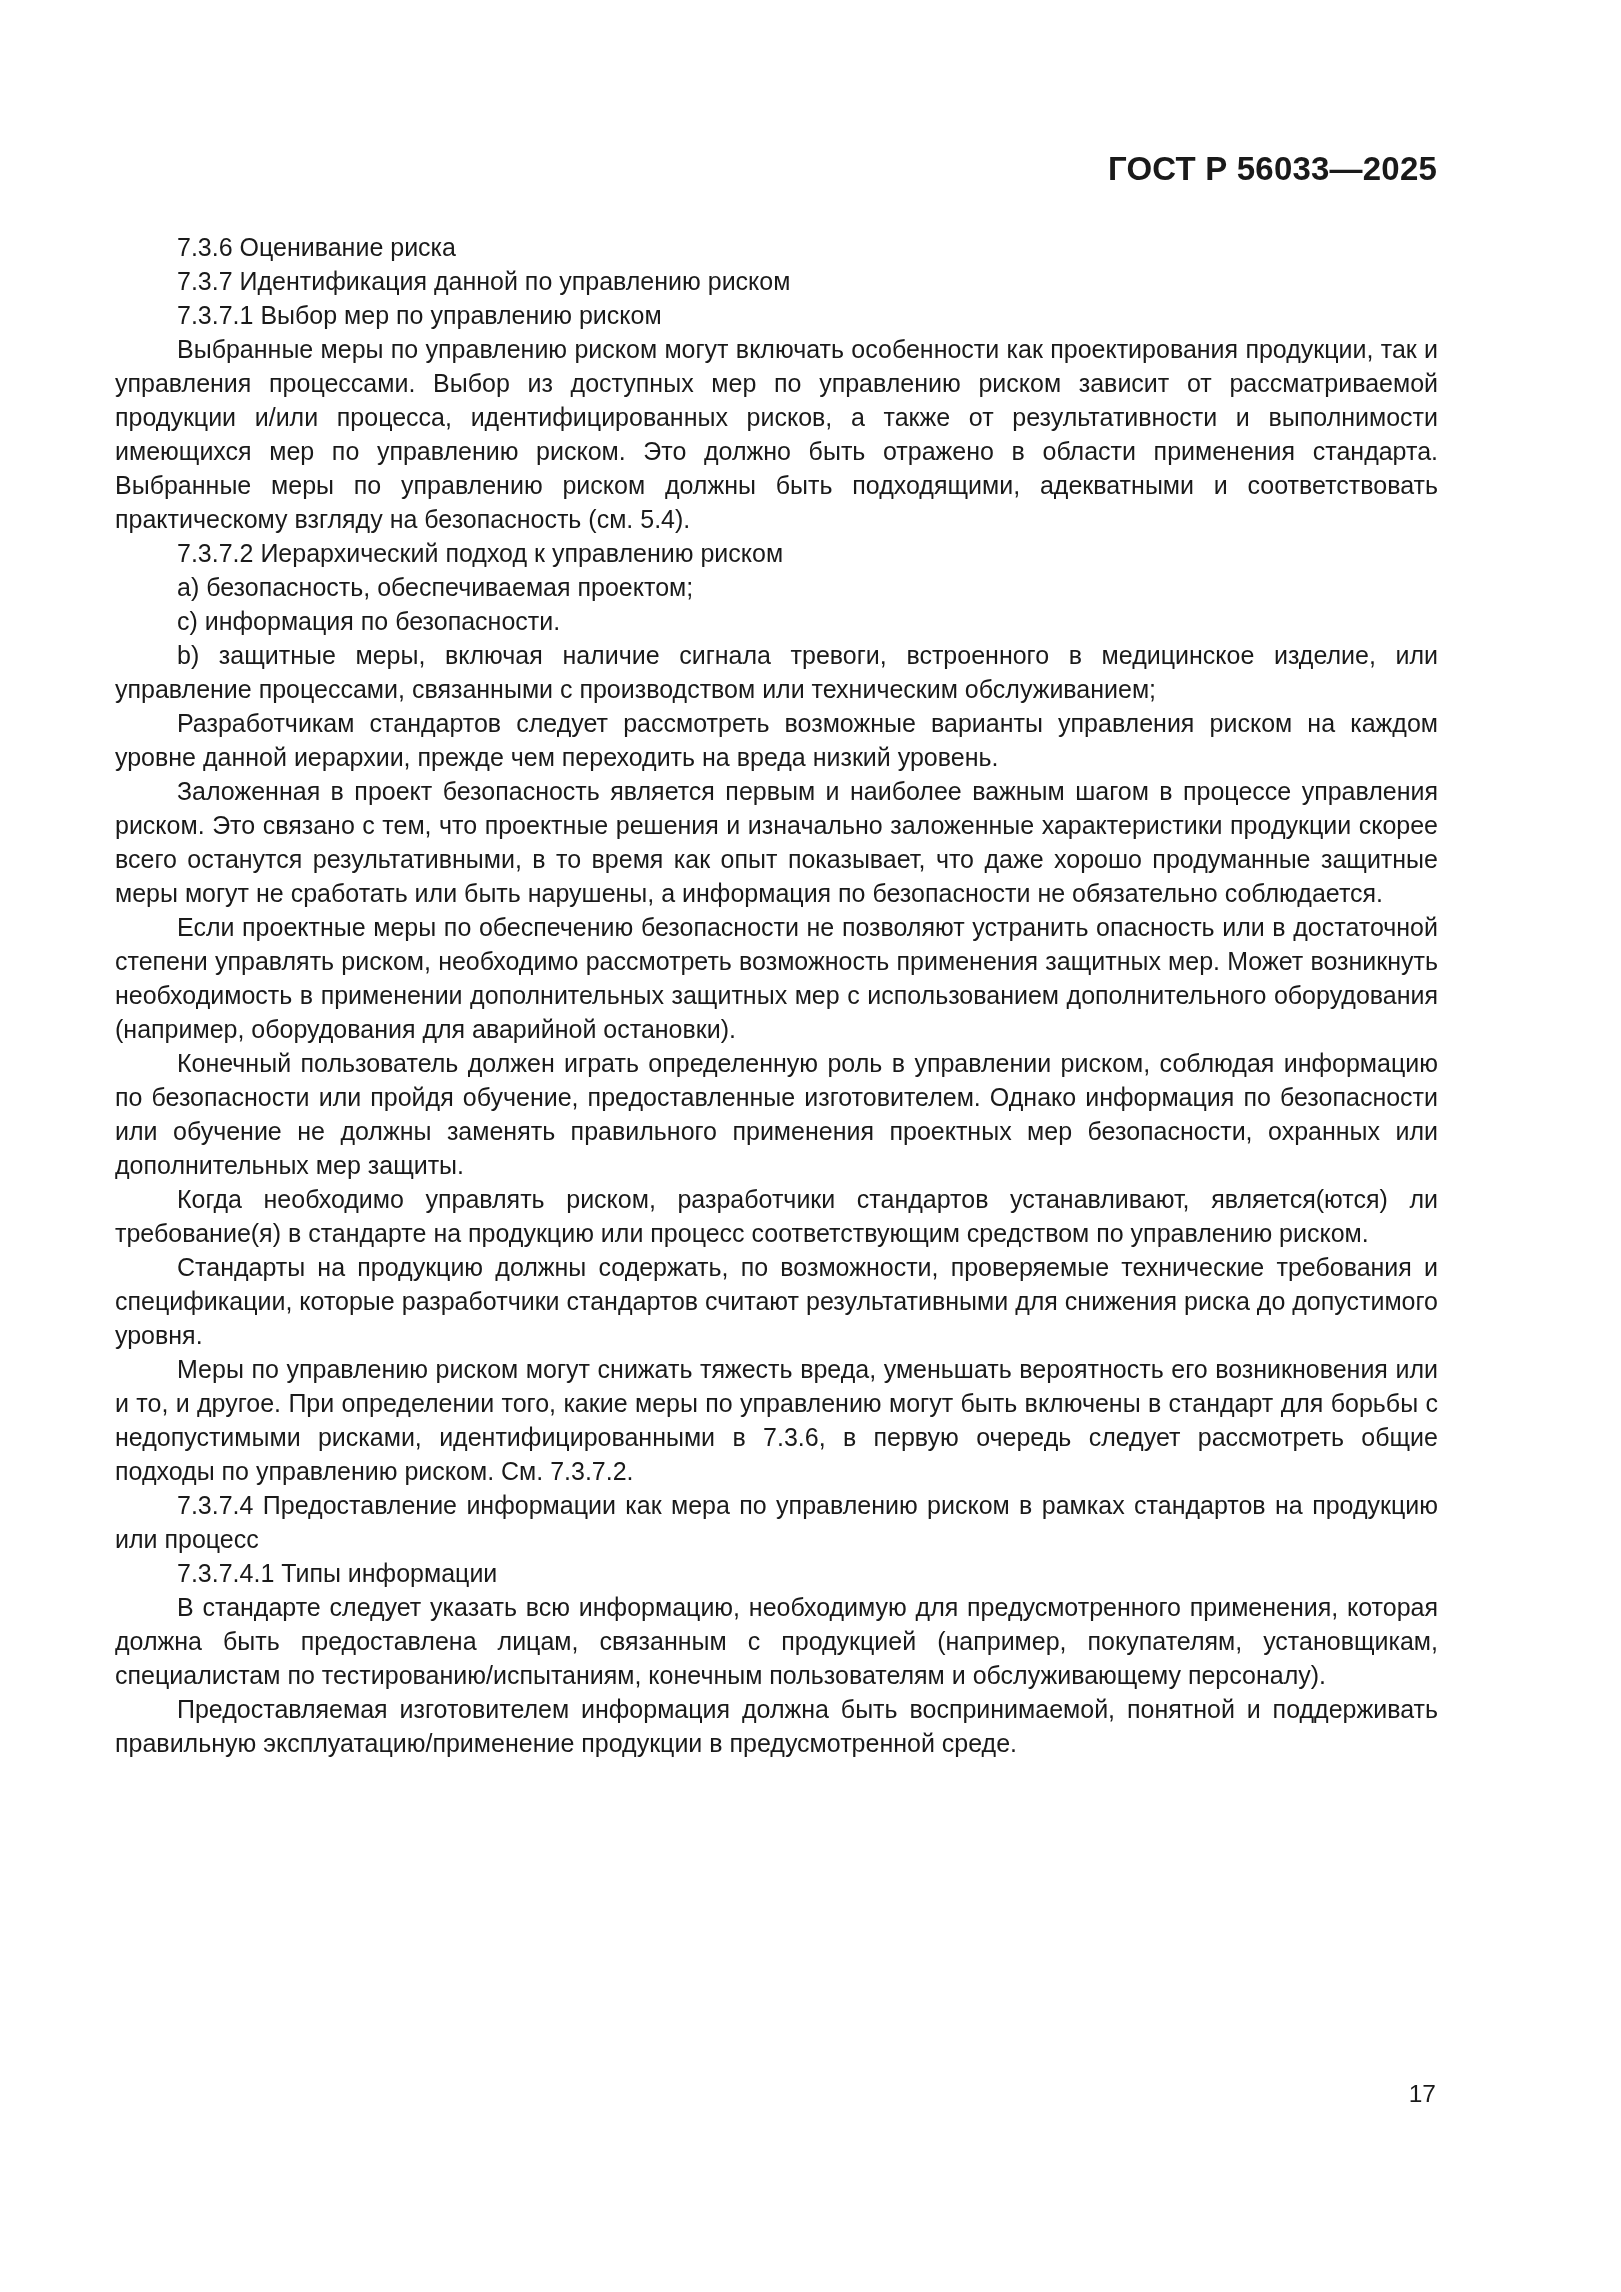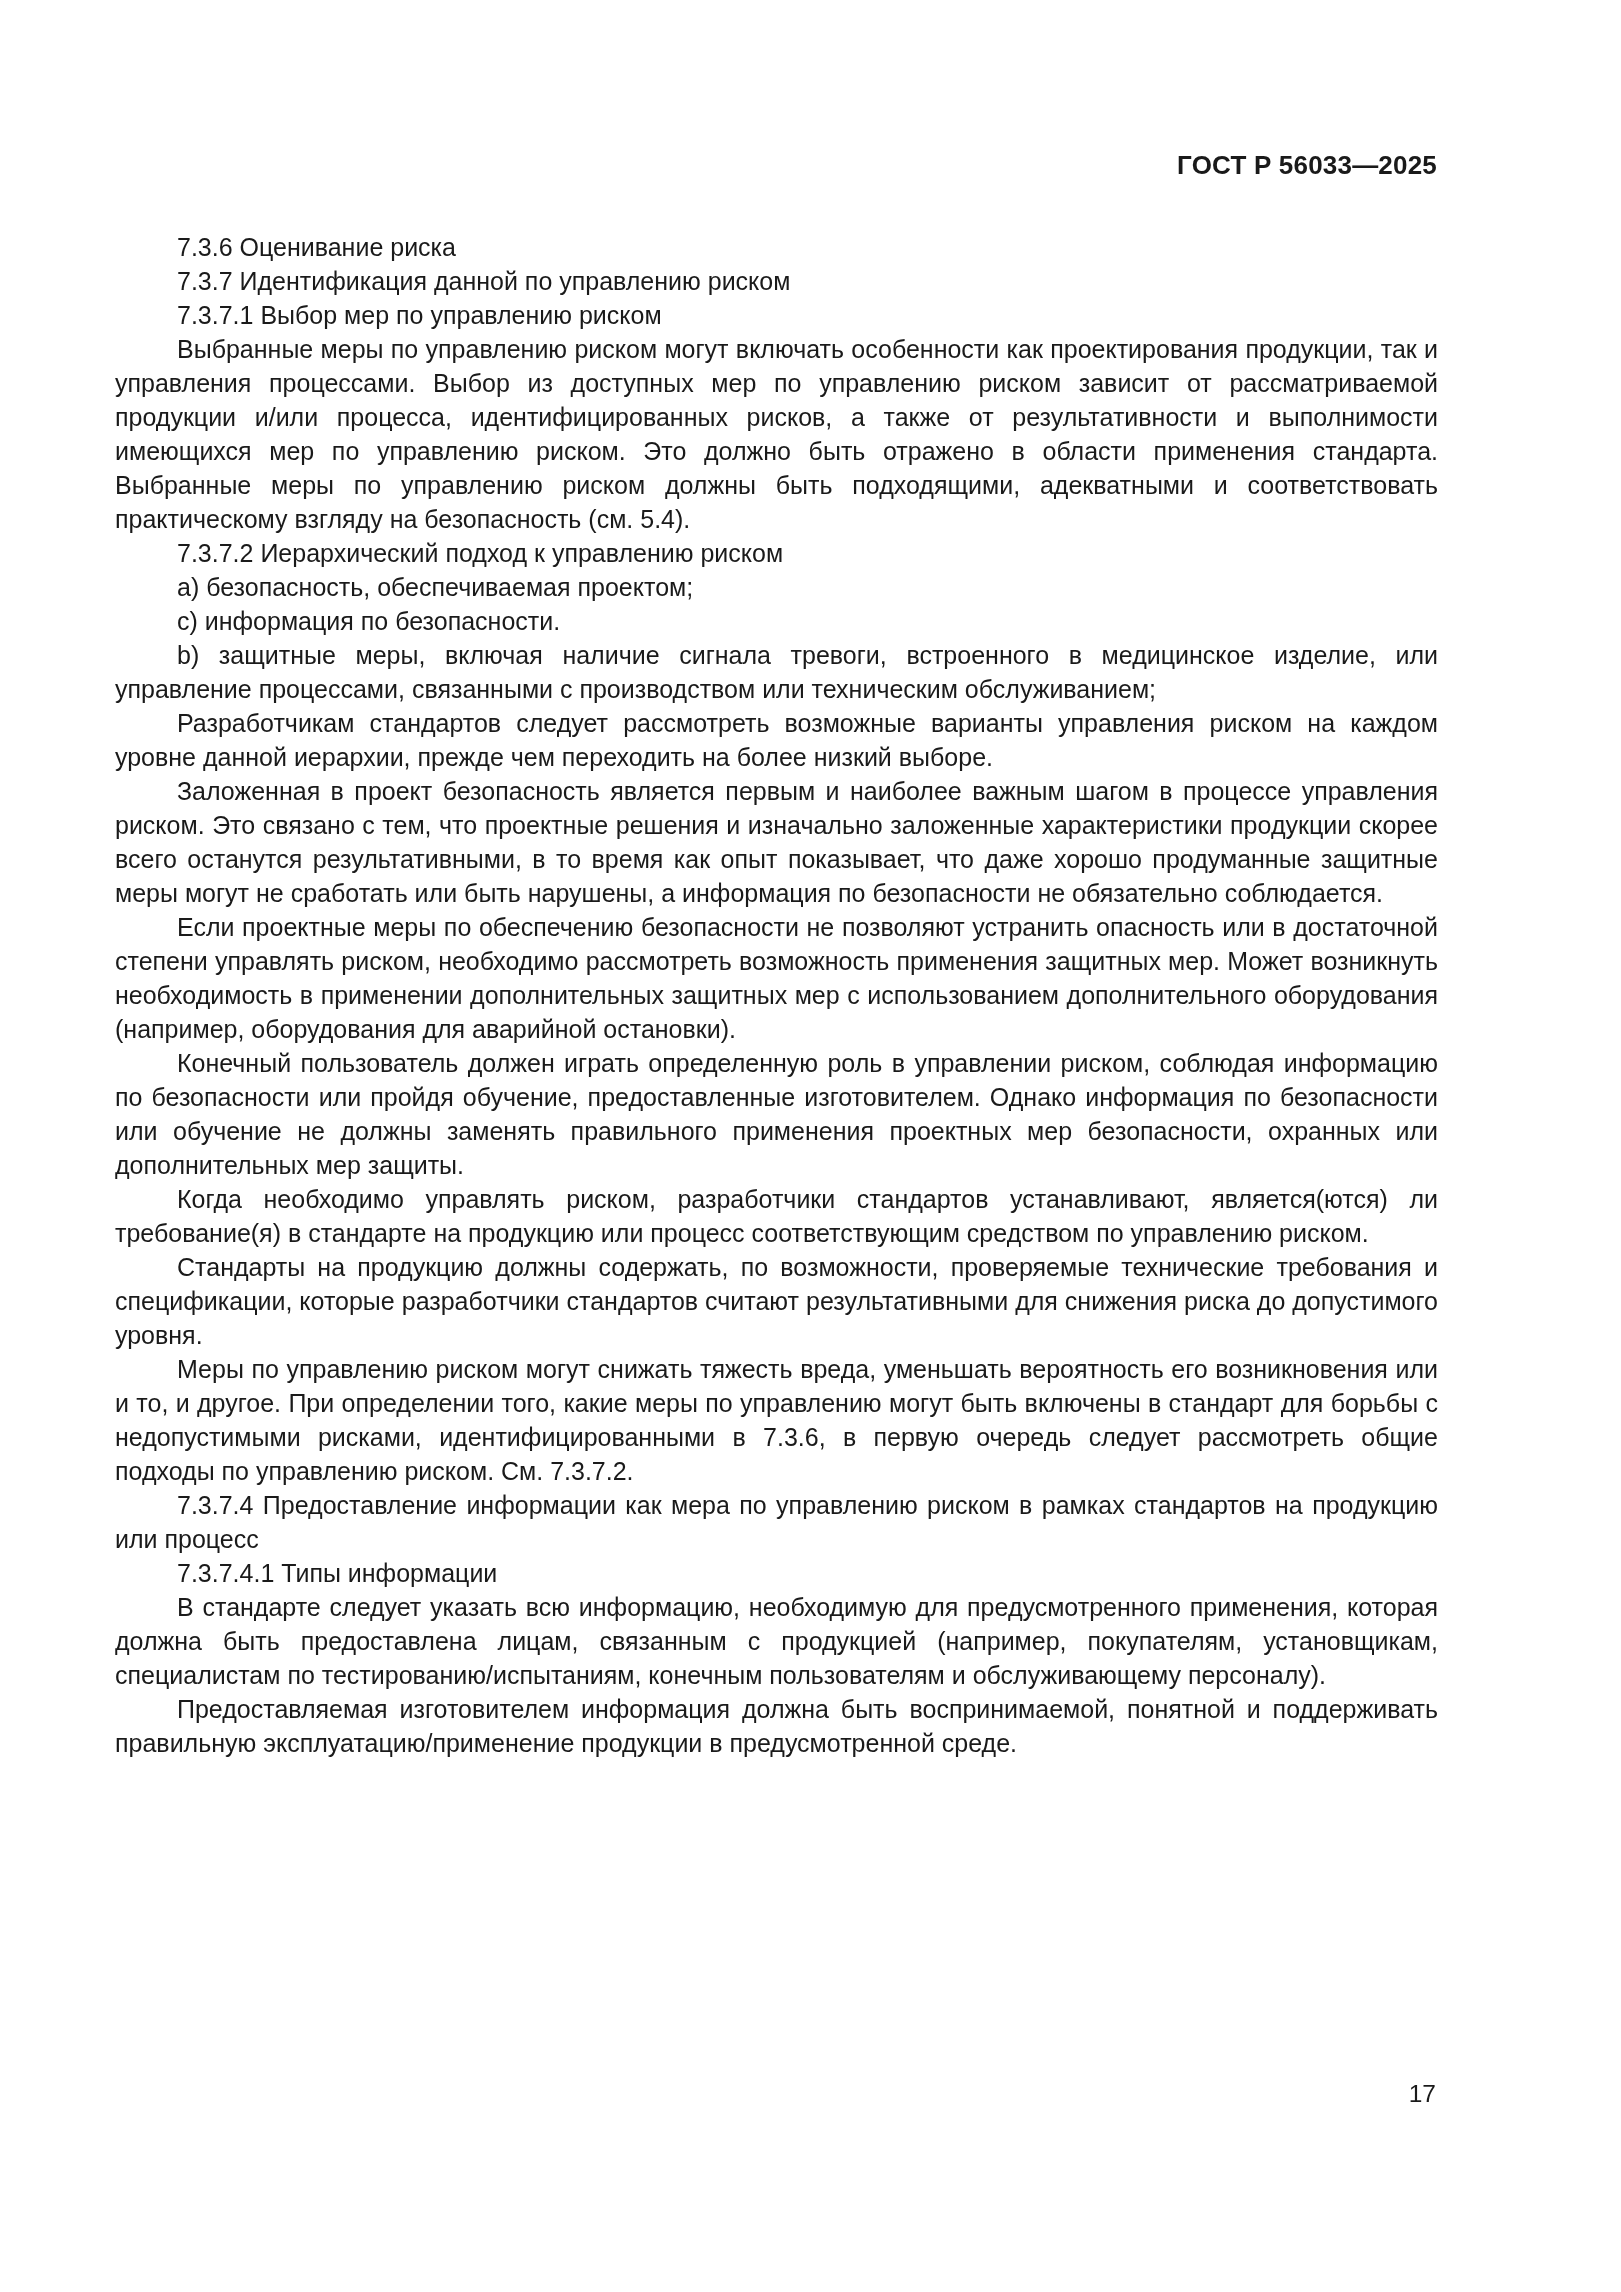--- a/index.html
+++ b/index.html
@@ -12,21 +12,21 @@
       height: 2293px;
       position: relative;
       overflow: hidden;
       font-family: "Liberation Sans", sans-serif;
       color: #1a1a1a;
     }
     .page-header {
       position: absolute;
       top: 150px;
       right: 184px;
-      font-size: 26px;
+      font-size: 33px;
       font-weight: bold;
       letter-spacing: 0.2px;
       margin-left: 37px;
     }
     .content {
       position: absolute;
       top: 230px;
       left: 115px;
       width: 1323px;
       font-size: 25px;
@@ -54,21 +54,21 @@
 
 <div class="content">
   <p class="p h">7.3.6  Оценивание риска</p>
   <p class="p h">7.3.7  Идентификация данной по управлению риском</p>
   <p class="p">7.3.7.1  Выбор мер по управлению риском</p>
   <p class="p">Выбранные меры по управлению риском могут включать особенности как проектирования продукции, так и управления процессами. Выбор из доступных мер по управлению риском зависит от рассматриваемой продукции и/или процесса, идентифицированных рисков, а также от результативности и выполнимости имеющихся мер по управлению риском. Это должно быть отражено в области применения стандарта. Выбранные меры по управлению риском должны быть подходящими, адекватными и соответствовать практическому взгляду на безопасность (см. 5.4).</p>
   <p class="p">7.3.7.2  Иерархический подход к управлению риском</p>
   <p class="p">a)  безопасность, обеспечиваемая проектом;</p>
   <p class="p">c)  информация по безопасности.</p>
   <p class="p">b)  защитные меры, включая наличие сигнала тревоги, встроенного в медицинское изделие, или управление процессами, связанными с производством или техническим обслуживанием;</p>
-  <p class="p">Разработчикам стандартов следует рассмотреть возможные варианты управления риском на каждом уровне данной иерархии, прежде чем переходить на более низкий выборе.</p>
+  <p class="p">Разработчикам стандартов следует рассмотреть возможные варианты управления риском на каждом уровне данной иерархии, прежде чем переходить на вреда низкий уровень.</p>
   <p class="p">Заложенная в проект безопасность является первым и наиболее важным шагом в процессе управления риском. Это связано с тем, что проектные решения и изначально заложенные характеристики продукции скорее всего останутся результативными, в то время как опыт показывает, что даже хорошо продуманные защитные меры могут не сработать или быть нарушены, а информация по безопасности не обязательно соблюдается.</p>
   <p class="p">Если проектные меры по обеспечению безопасности не позволяют устранить опасность или в достаточной степени управлять риском, необходимо рассмотреть возможность применения защитных мер. Может возникнуть необходимость в применении дополнительных защитных мер с использованием дополнительного оборудования (например, оборудования для аварийной остановки).</p>
   <p class="p">Конечный пользователь должен играть определенную роль в управлении риском, соблюдая информацию по безопасности или пройдя обучение, предоставленные изготовителем. Однако информация по безопасности или обучение не должны заменять правильного применения проектных мер безопасности, охранных или дополнительных мер защиты.</p>
   <p class="p">Когда необходимо управлять риском, разработчики стандартов устанавливают, является(ются) ли требование(я) в стандарте на продукцию или процесс соответствующим средством по управлению риском.</p>
   <p class="p">Стандарты на продукцию должны содержать, по возможности, проверяемые технические требования и спецификации, которые разработчики стандартов считают результативными для снижения риска до допустимого уровня.</p>
   <p class="p">Меры по управлению риском могут снижать тяжесть вреда, уменьшать вероятность его возникновения или и то, и другое. При определении того, какие меры по управлению могут быть включены в стандарт для борьбы с недопустимыми рисками, идентифицированными в 7.3.6, в первую очередь следует рассмотреть общие подходы по управлению риском. См. 7.3.7.2.</p>
   <p class="p">7.3.7.4 Предоставление информации как мера по управлению риском в рамках стандартов на продукцию или процесс</p>
   <p class="p">7.3.7.4.1  Типы информации</p>
   <p class="p">В стандарте следует указать всю информацию, необходимую для предусмотренного применения, которая должна быть предоставлена лицам, связанным с продукцией (например, покупателям, установщикам, специалистам по тестированию/испытаниям, конечным пользователям и обслуживающему персоналу).</p>
   <p class="p">Предоставляемая изготовителем информация должна быть воспринимаемой, понятной и поддерживать правильную эксплуатацию/применение продукции в предусмотренной среде.</p>

